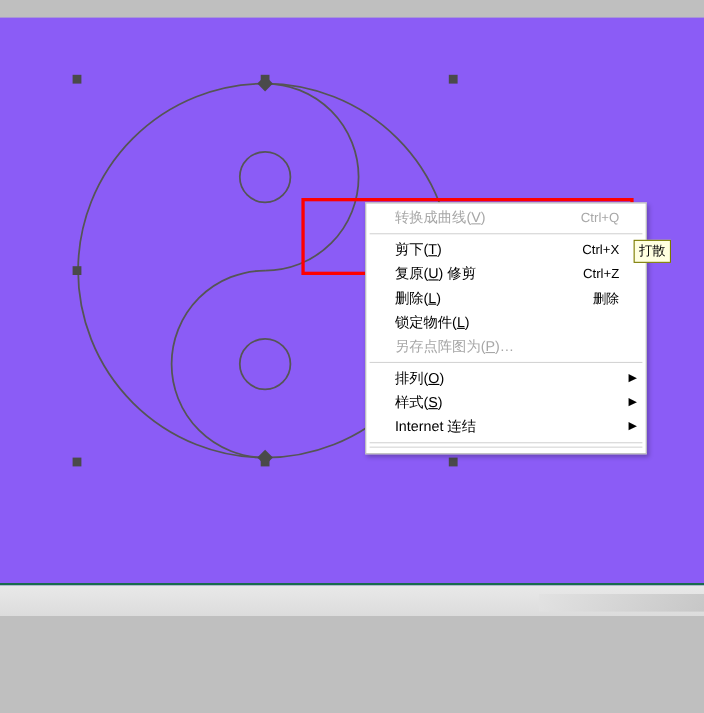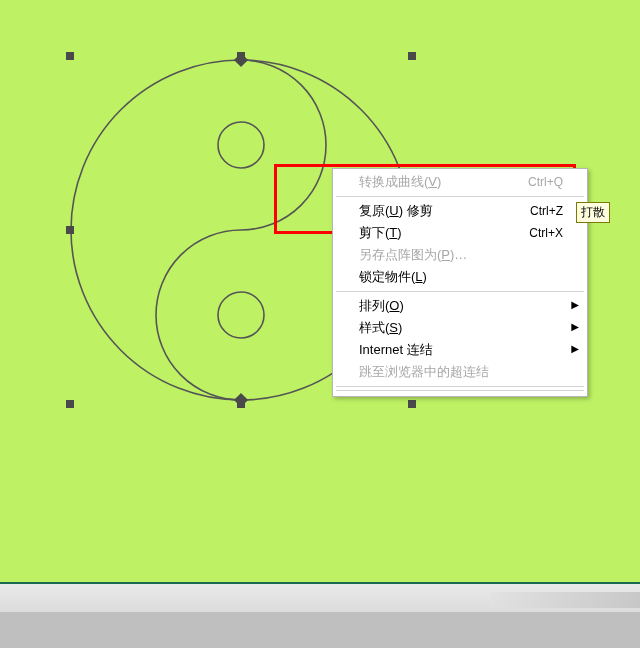--- a/index.html
+++ b/index.html
@@ -1,19 +1,19 @@
 <!DOCTYPE html>
 <html><head>
 <meta charset="utf-8">
 <style>
   html,body{margin:0;padding:0;width:640px;height:648px;overflow:hidden;
     font-family:"Microsoft YaHei","SimSun",Arial,sans-serif;font-size:13px;
     background:#bfbfbf}
-  .canvas{position:absolute;left:0;top:0;width:640px;height:612px;
-    background:#bef264}
+  .canvas{position:absolute;left:0;top:16px;width:640px;height:544px;
+    background:#8b5cf6}
   svg.art{position:absolute;left:0;top:0}
   .sel-handle{position:absolute;width:8px;height:8px;background:#4a4a4a}
   .mid-handle{position:absolute;width:10px;height:10px;background:#4a4a4a}
   .highlight-box{position:absolute;border:3px solid #ff0000;pointer-events:none}
   .context-menu{position:absolute;background:#fff;border:1px solid #b5b5b5;
     box-shadow:2px 2px 4px rgba(0,0,0,.25);padding:2px;min-width:250px}
   .menu-item{display:flex;align-items:center;height:22px;padding:0 22px 0 24px;
     white-space:nowrap;color:#000;position:relative}
   .menu-item.disabled{color:#a7a7a7}
   .menu-item .shortcut{margin-left:auto;padding-left:30px;color:inherit;font-size:12px}
@@ -59,49 +59,50 @@
 
   <div class="highlight-box" style="left:274px;top:164px;width:296px;height:64px"></div>
 
   <div class="context-menu" id="ctx" style="left:332px;top:168px">
       <div class="menu-item disabled">
         <span>转换成曲线(<span class="u">V</span>)</span>
         <span class="shortcut">Ctrl+Q</span>
       </div>
       <div class="menu-sep"></div>
       <div class="menu-item">
+        <span>剪下(<span class="u">T</span>)</span>
+        <span class="shortcut">Ctrl+X</span>
+      </div>
+      <div class="menu-item">
         <span>复原(<span class="u">U</span>) 修剪</span>
         <span class="shortcut">Ctrl+Z</span>
       </div>
       <div class="menu-item">
-        <span>剪下(<span class="u">T</span>)</span>
-        <span class="shortcut">Ctrl+X</span>
+        <span>删除(<span class="u">L</span>)</span>
+        <span class="shortcut">删除</span>
+      </div>
+      <div class="menu-item">
+        <span>锁定物件(<span class="u">L</span>)</span>
       </div>
       <div class="menu-item disabled">
         <span>另存点阵图为(<span class="u">P</span>)…</span>
-      </div>
-      <div class="menu-item">
-        <span>锁定物件(<span class="u">L</span>)</span>
       </div>
       <div class="menu-sep"></div>
       <div class="menu-item">
         <span>排列(<span class="u">O</span>)</span>
         <span class="arrow">▶</span>
       </div>
       <div class="menu-item">
         <span>样式(<span class="u">S</span>)</span>
         <span class="arrow">▶</span>
       </div>
       <div class="menu-item">
         <span>Internet 连结</span>
         <span class="arrow">▶</span>
       </div>
-      <div class="menu-item disabled">
-        <span>跳至浏览器中的超连结</span>
-      </div>
       <div class="menu-sep"></div>
       <div class="menu-sep"></div>
     </div>
 
   <div class="tooltip" style="left:576px;top:202px">打散</div>
 
   <div class="footer-strip">
     <div class="shade1"></div>
   </div>
 </div>

